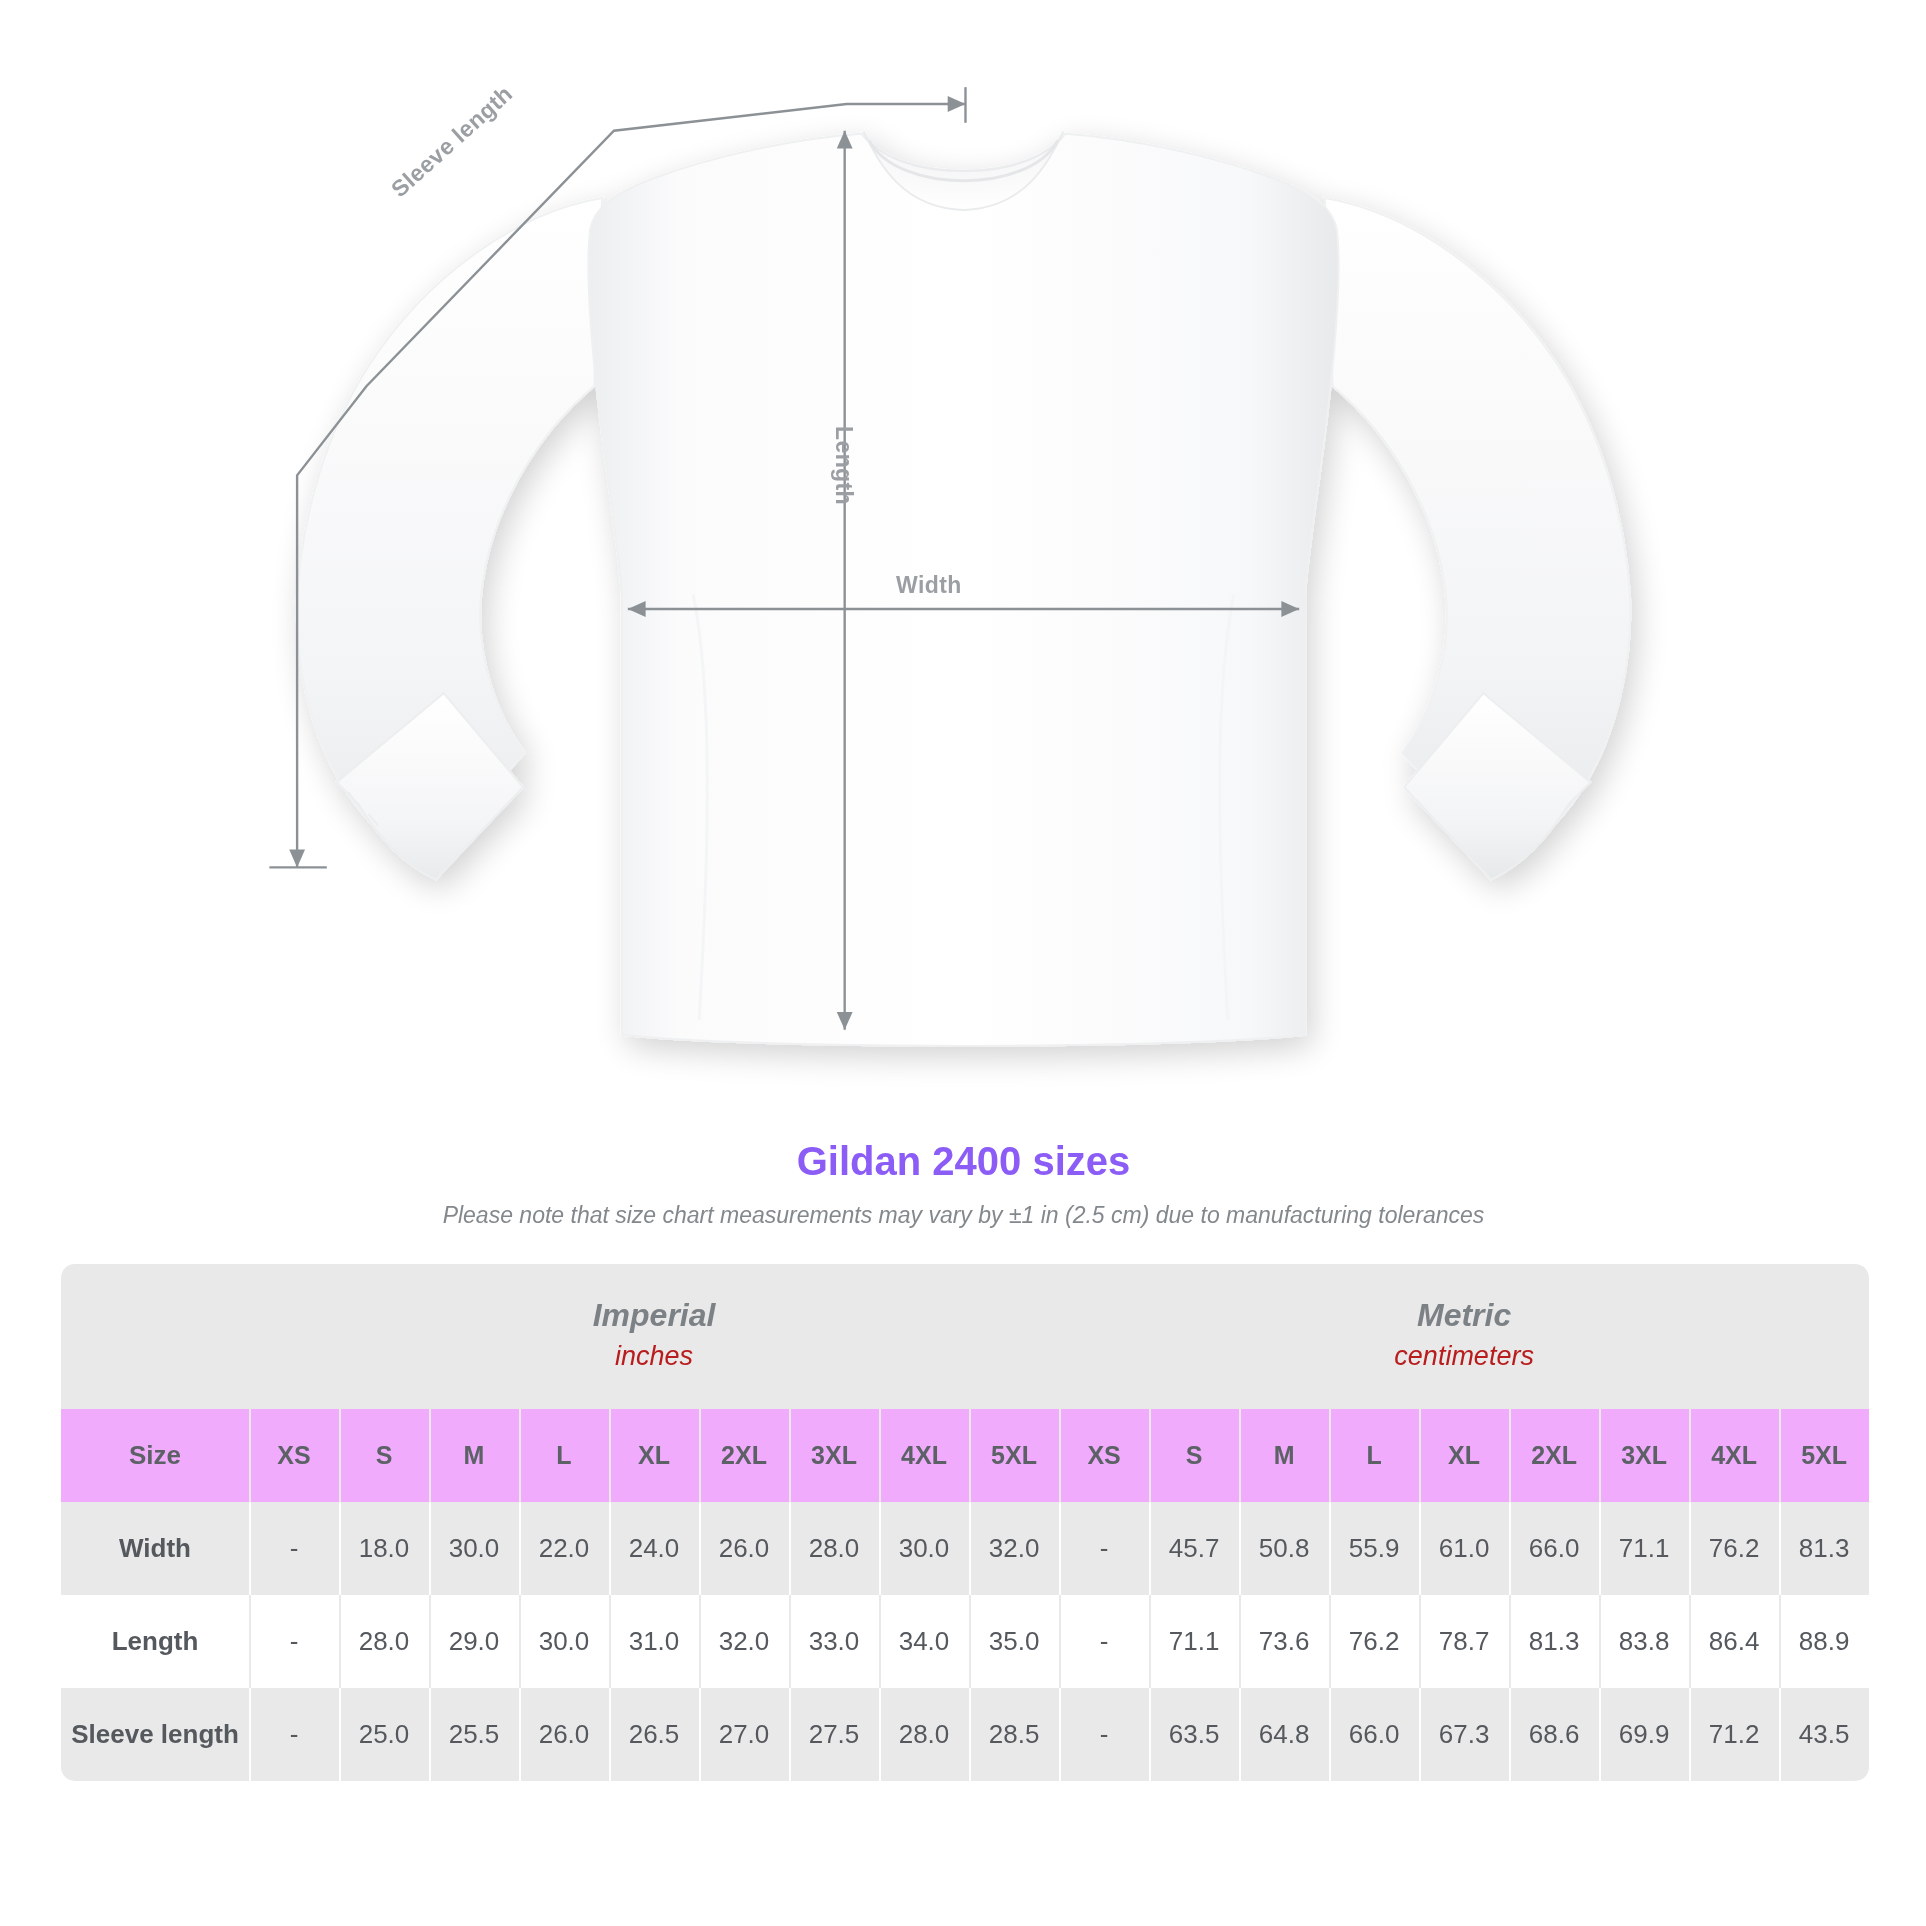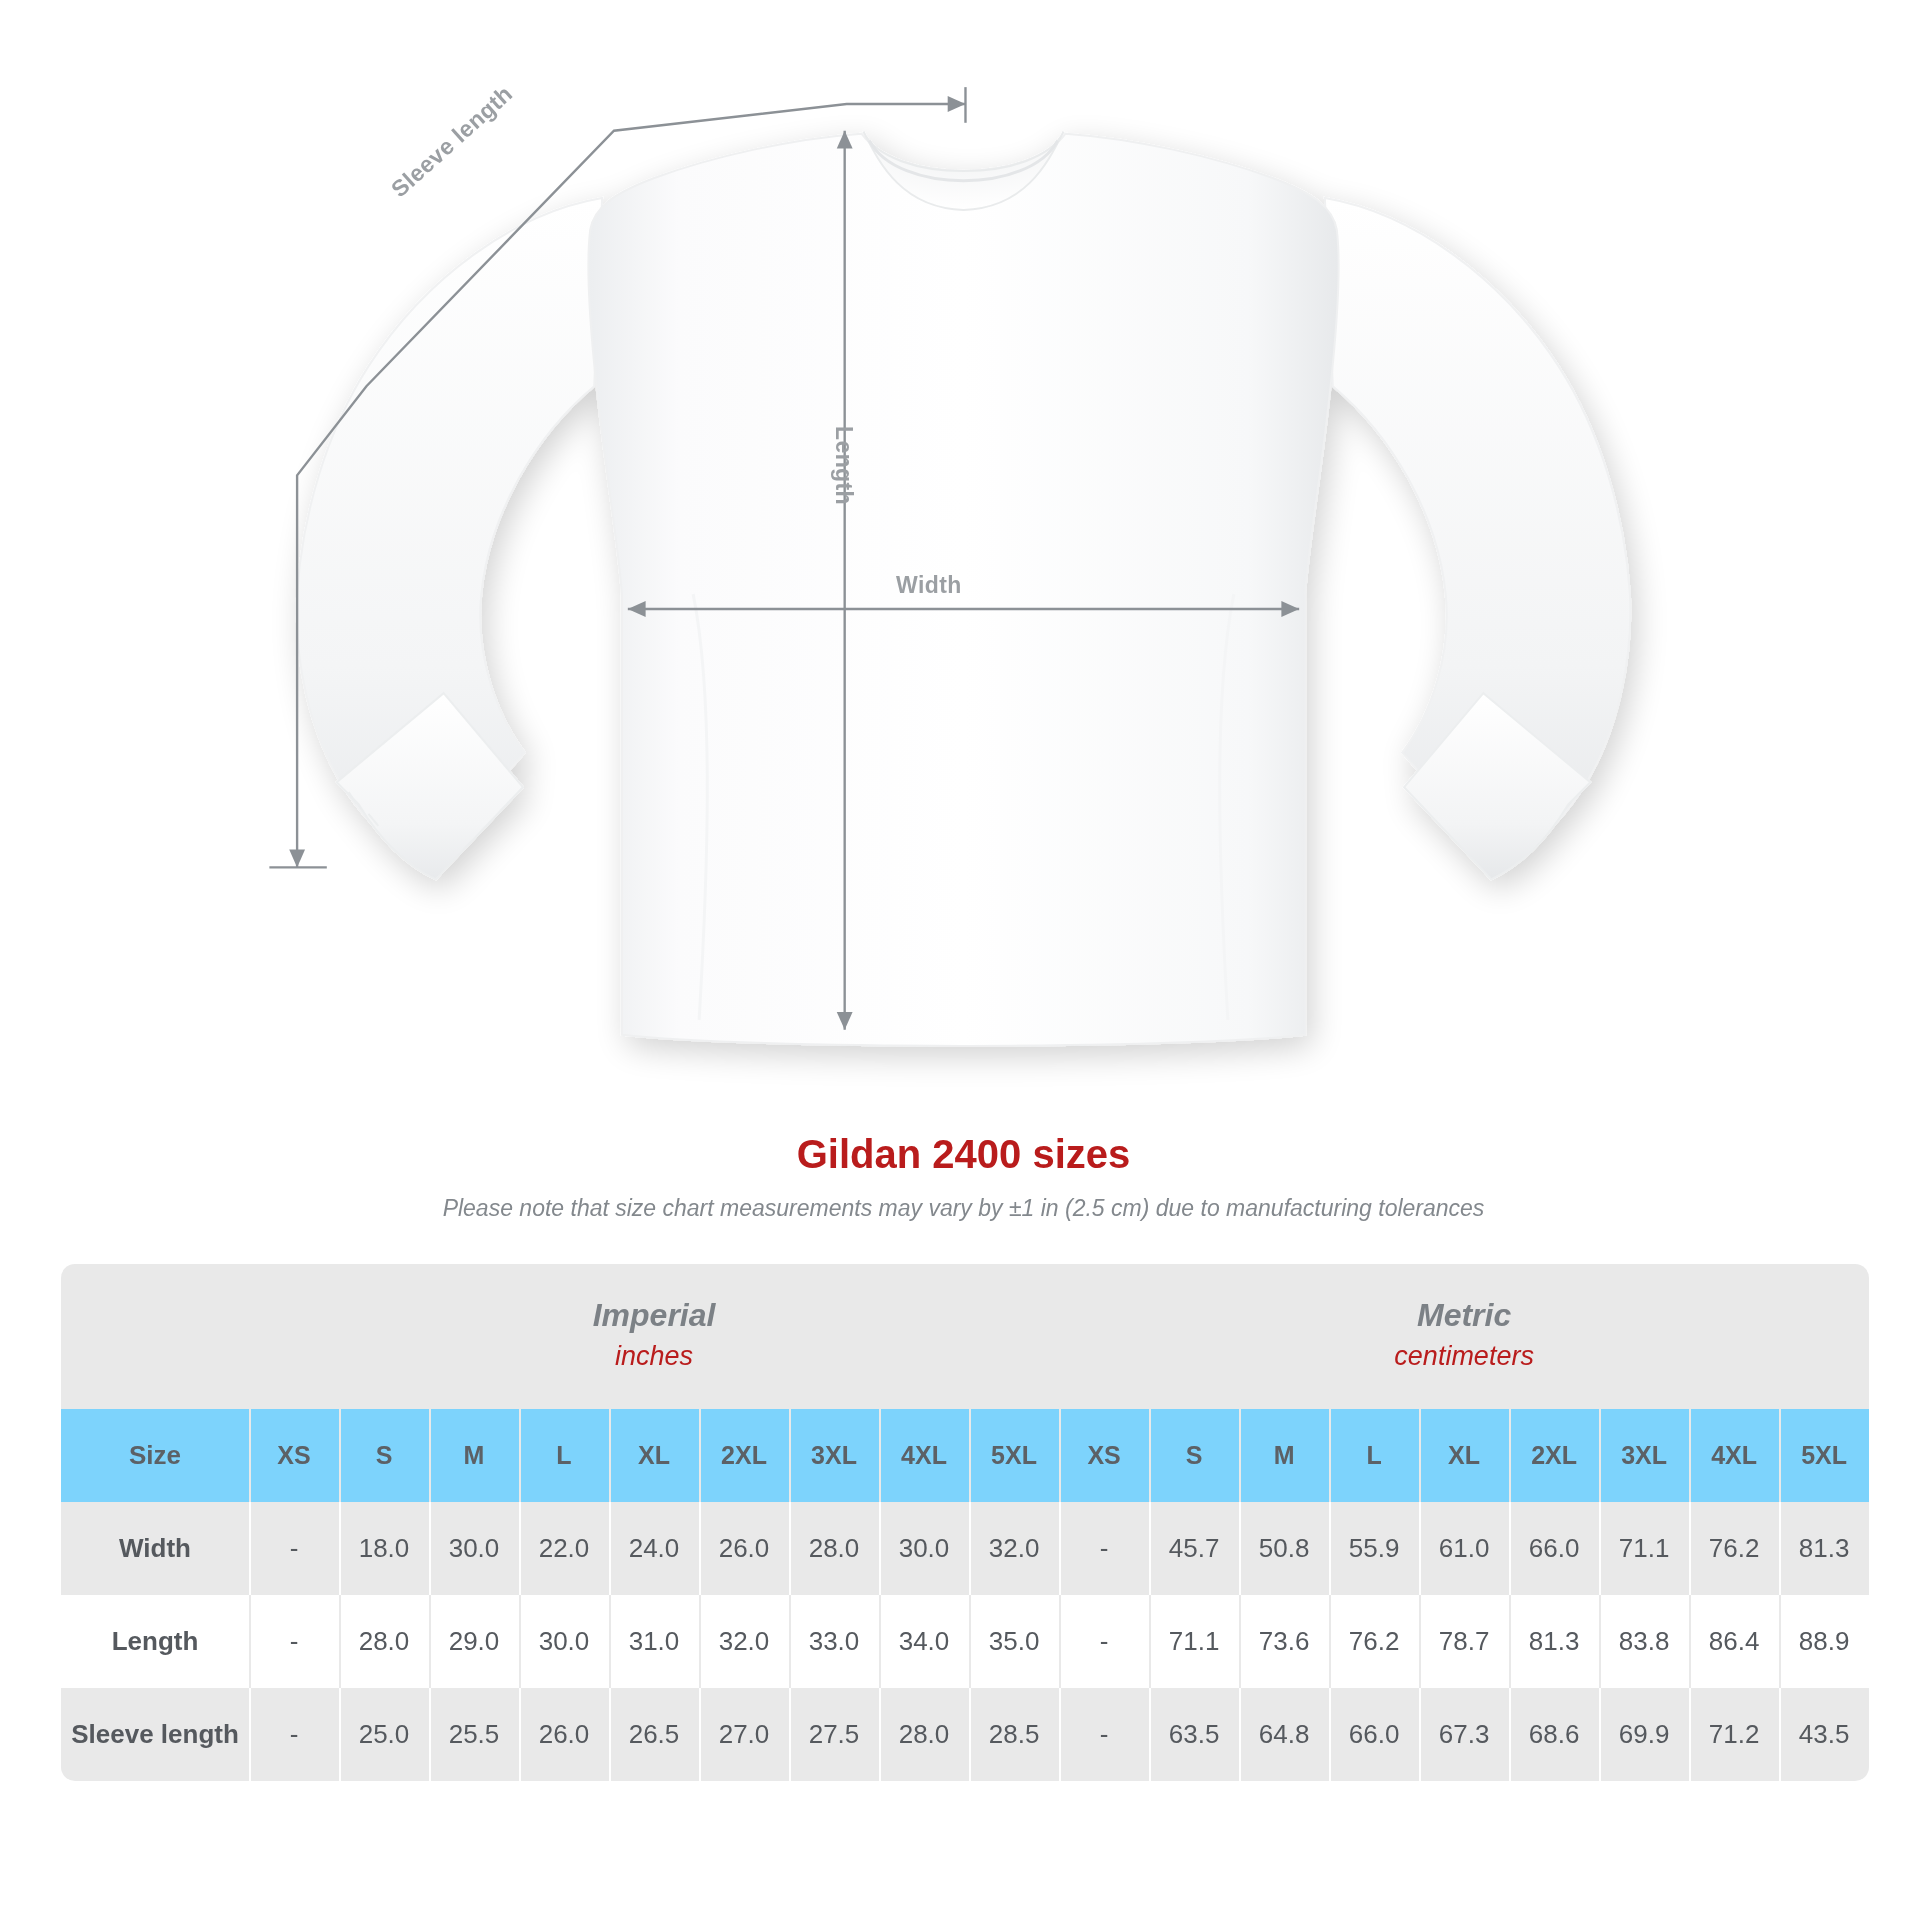--- a/index.html
+++ b/index.html
@@ -63,22 +63,22 @@
   .title-block {
     position: absolute;
     left: 0;
     top: 1124px;
     width: 1927px;
     text-align: center;
   }
   .chart-title {
     font-size: 40px;
     font-weight: bold;
-    color: #b91c1c;
-    margin: 8px 0 18px 0;
+    color: #8b5cf6;
+    margin: 15px 0 18px 0;
   }
   .chart-note {
     font-size: 23px;
     font-style: italic;
     color: #83888d;
     margin: 0;
   }
 
   
   .table-wrap {
@@ -119,21 +119,21 @@
     color: #b91c1c;
     line-height: 1.6;
   }
   .corner-cell {
     background: #e9e9e9;
   }
 
   
   .hdr-row td {
     height: 91px;
-    background: #7dd3fc;
+    background: #f0abfc;
     font-size: 25px;
     font-weight: bold;
     color: #5c6166;
   }
   .hdr-row td.row-head {
     font-size: 26px;
   }
 
   
   .body-row td {

